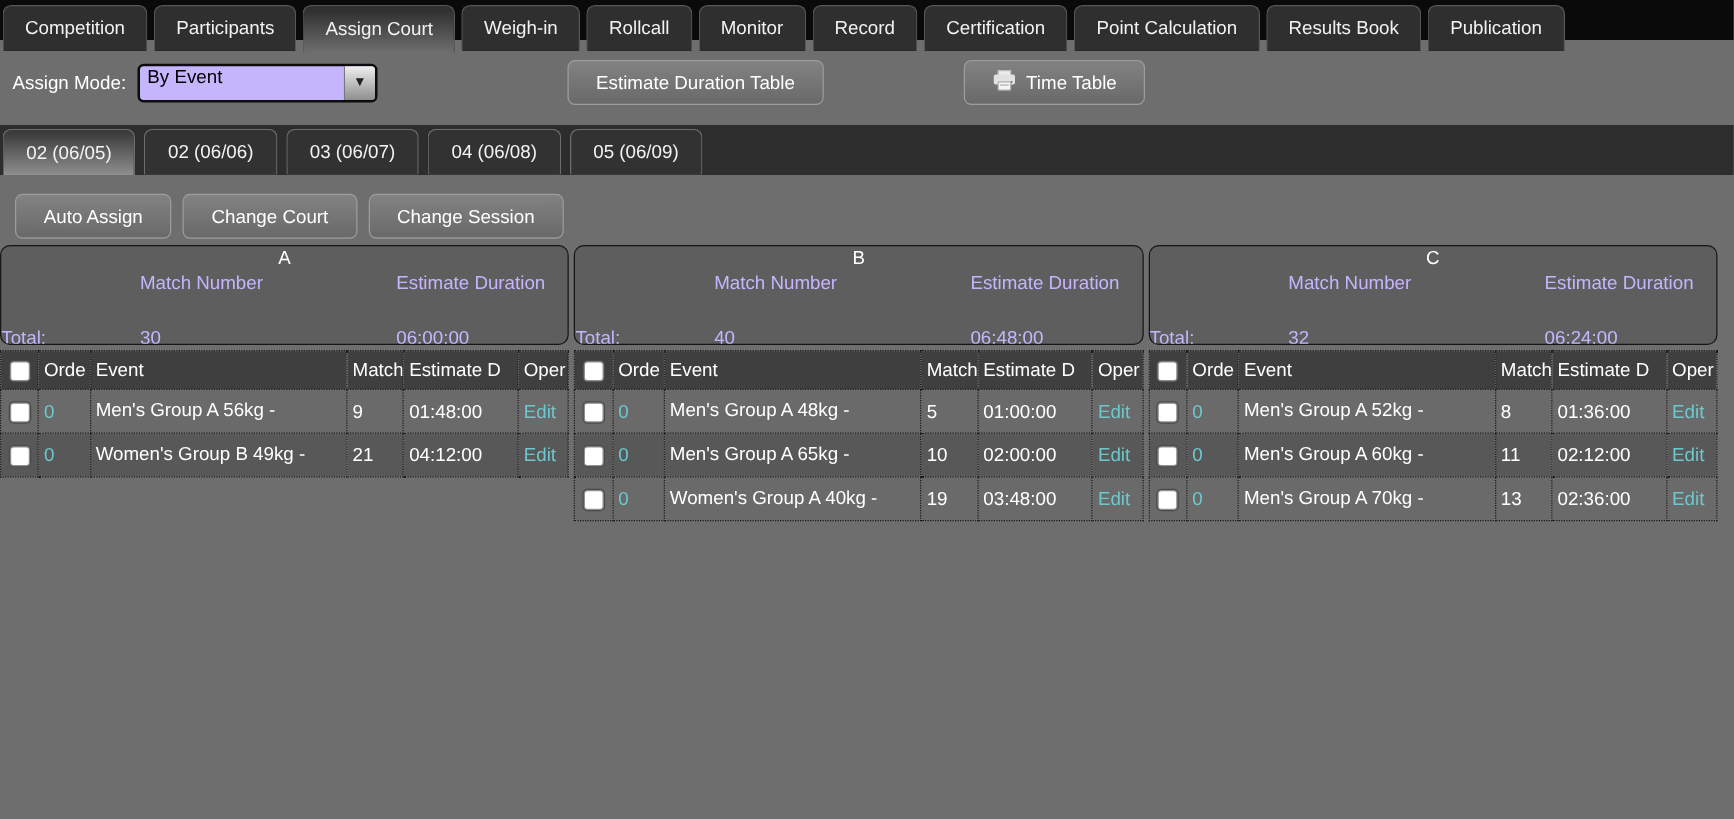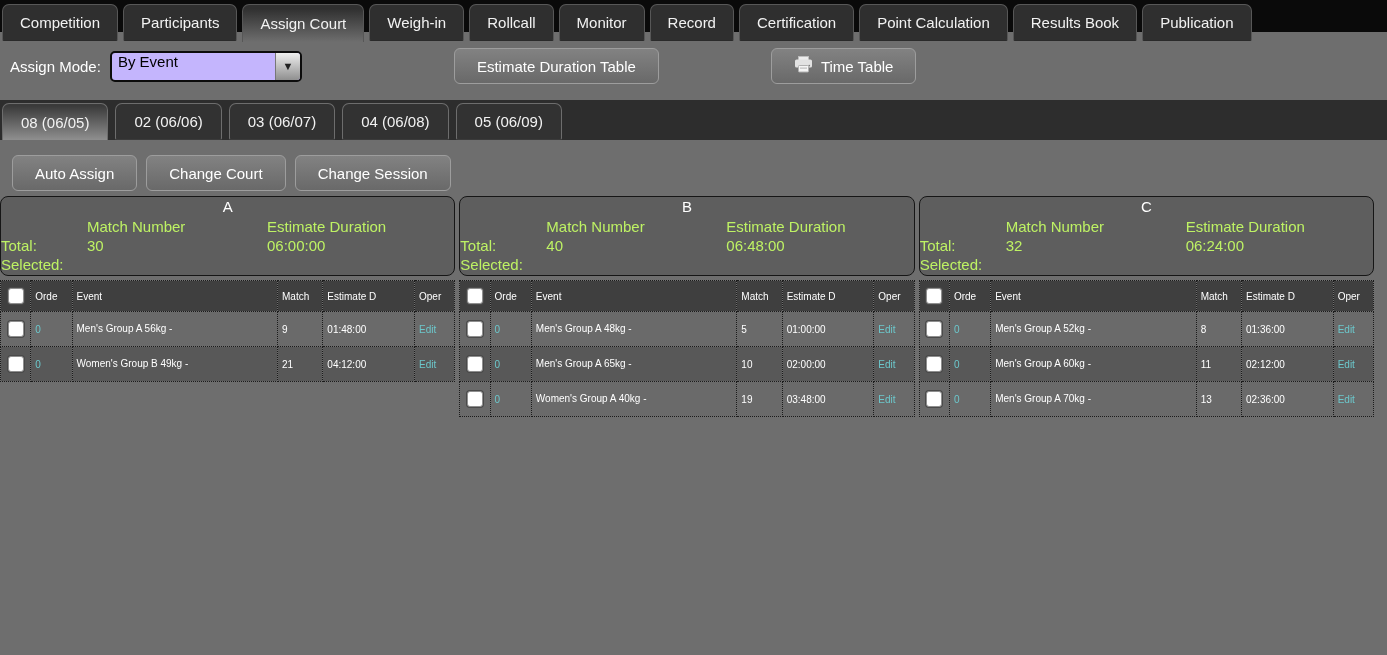--- a/index.html
+++ b/index.html
@@ -96,25 +96,25 @@
     background: #5e5e5e;
     border: 1px solid #161616; border-radius: 8px;
     margin-bottom: 4px; overflow: hidden;
   }
   .court-letter {
     position: absolute; top: 1px; left: 0; right: 0;
     text-align: center; color: #fff;
   }
   .ch-grid {
     display: grid; grid-template-columns: 86px 180px 1fr;
-    padding-top: 20px; line-height: 19px; color: #bef264;
+    padding-top: 20px; line-height: 19px; color: #c4b5fd; gap: 25px;
   }
   .court-table {
     width: 100%; border-collapse: collapse; table-layout: fixed;
-    font-size: 10px; color: #fff;
+    font-size: 15px; color: #fff;
   }
   .court-table th, .court-table td {
     border: 1px dotted #1b1b1b;
     padding: 4px 4px; text-align: left; font-weight: normal;
     overflow: hidden; white-space: nowrap; vertical-align: middle;
   }
   .court-table td.col-event { white-space: normal; line-height: 1.35; }
   .court-table thead tr { background: #3f3f3f; height: 31px; }
   .court-table tbody tr:nth-child(odd)  { background: #6a6a6a; }
   .court-table tbody tr:nth-child(even) { background: #585858; }
@@ -190,21 +190,21 @@
         <rect x="4.5" y="9.5" width="10" height="6.5" rx="0.8" fill="#f4f4f4" stroke="#b0b0b0"></rect>
         <rect x="6" y="11.5" width="7" height="1.2" fill="#bdbdbd"></rect>
       </svg>
     </span>
     <span>Time Table</span>
   </button>
 </div>
 
 <div class="date-tab-strip" id="date-tabs">
     <div class="date-tab active">
-    <span>08 (06/05)</span>
+    <span>02 (06/05)</span>
   </div>
     <div class="date-tab">
     <span>02 (06/06)</span>
   </div>
     <div class="date-tab">
     <span>03 (06/07)</span>
   </div>
     <div class="date-tab">
     <span>04 (06/08)</span>
   </div>

